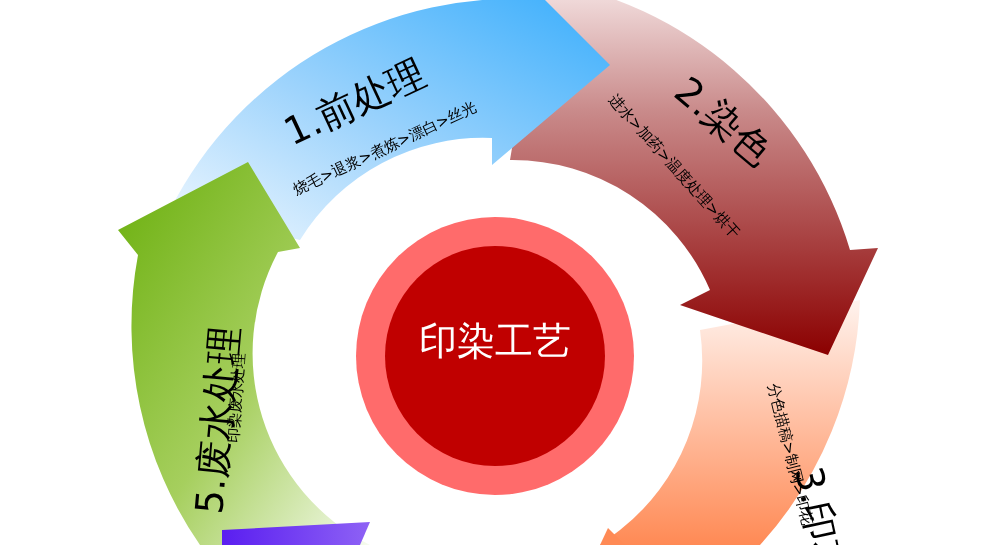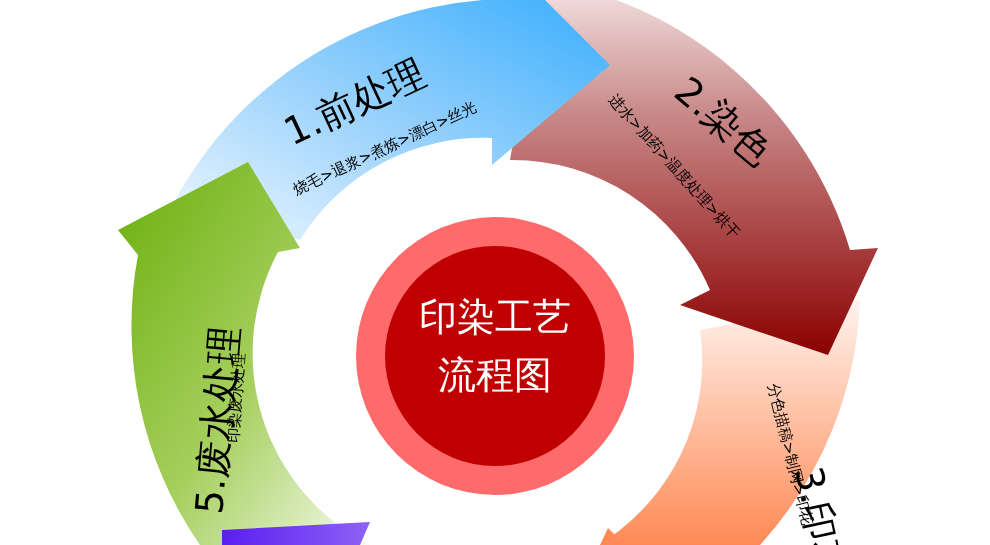--- a/index.html
+++ b/index.html
@@ -1,20 +1,20 @@
 <!DOCTYPE html>
 <html><head>
 <meta charset="utf-8">
 <style>
   html, body { margin: 0; padding: 0; background: #ffffff; }
   body { width: 990px; height: 545px; overflow: hidden; position: relative;
          font-family: "DejaVu Sans", "Liberation Sans", sans-serif; }
   #stage { position: absolute; left: 0; top: 0; width: 990px; height: 545px; }
   svg text { font-family: "DejaVu Sans", "Liberation Sans", sans-serif; }
-  .center-title { position: absolute; left: 395px; top: 288px; width: 200px;
+  .center-title { position: absolute; left: 395px; top: 312px; width: 200px;
     text-align: center; color: #ffffff; font-size: 38px; line-height: 58px;
     font-family: "DejaVu Sans", "Liberation Sans", sans-serif; }
 </style>
 </head>
 <body>
 
 <div id="stage">
 <svg width="990" height="545" viewBox="0 0 990 545" xmlns="http://www.w3.org/2000/svg">
   <defs>
     <linearGradient id="gBlue" x1="0" y1="1" x2="1" y2="0">
@@ -92,15 +92,14 @@
   <g transform="translate(222,515) rotate(-85)">
     <text x="0" y="0" font-size="38" fill="#000">5.废水处理</text>
   </g>
   <g transform="translate(238,443) rotate(-86)">
     <text x="0" y="0" font-size="15" fill="#000">印染废水处理</text>
   </g>
 </svg>
 
 <div class="center-title">
   <div>印染工艺</div>
-  <div>流程图</div>
 </div>
 </div>
 
 </body></html>

